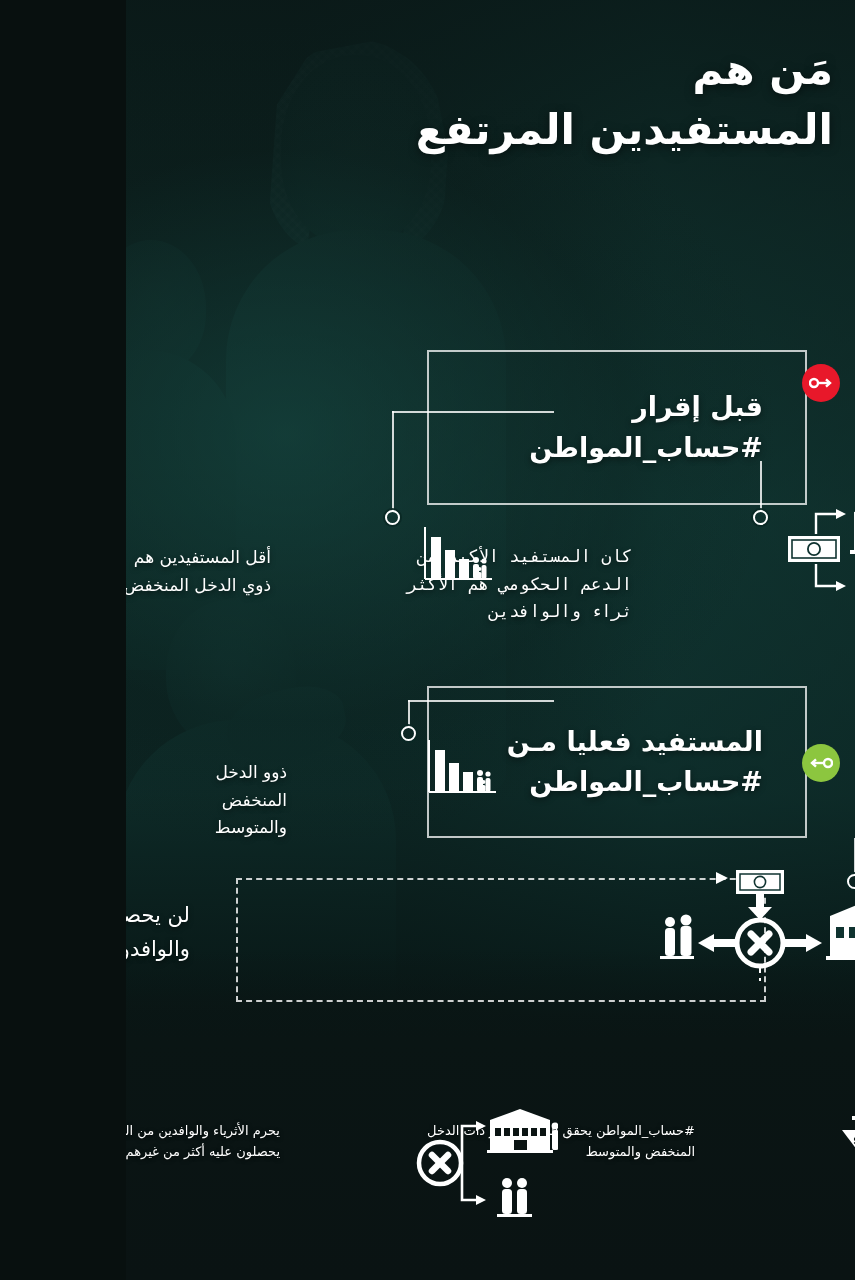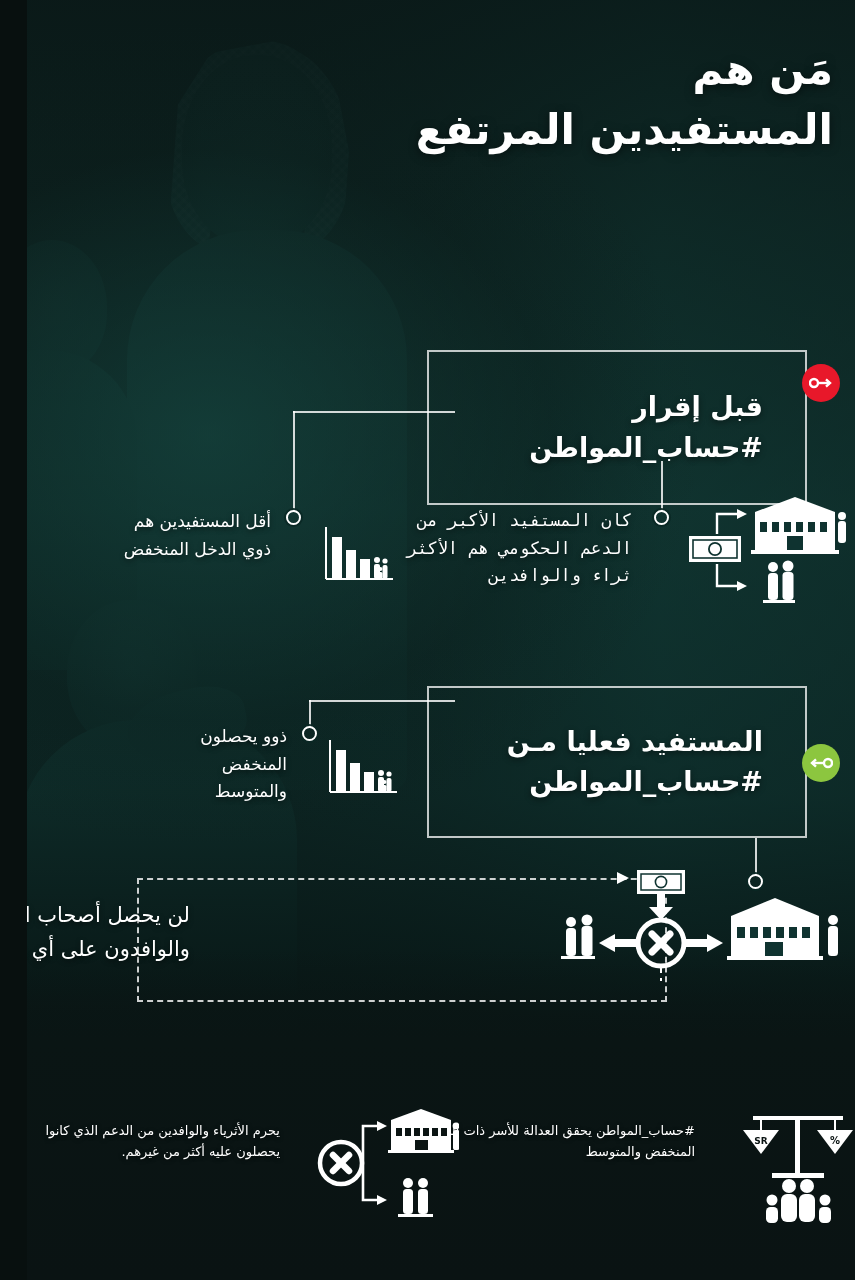--- a/index.html
+++ b/index.html
@@ -4,21 +4,21 @@
 <style>
   * { margin:0; padding:0; box-sizing:border-box; }
   html, body { width:855px; height:1280px; }
   body {
     font-family: "DejaVu Sans", "Liberation Sans", sans-serif;
     background:#08100f;
     overflow:hidden;
   }
   #poster {
     position:relative;
-    width:828px; height:1280px;
+    width:729px; height:1280px;
     overflow:hidden;
     background:#0c1715;
     padding-left:20px;
   }
   
   .bg-layer { position:absolute; inset:0; }
   .bg-photo {
     position:absolute; left:-20px; top:0; width:520px; height:1050px;
     opacity:.55;
     filter:blur(0.4px);
@@ -113,20 +113,21 @@
     border:2px solid #fff; background:#fff;
     box-shadow:0 0 0 2px rgba(10,40,37,.9);
   }
   .dot.ring { background:transparent; }
 
   
   .info {
     position:absolute; color:#fff; text-align:right;
     font-size:17px; line-height:1.62; font-weight:400;
     text-shadow:0 2px 5px rgba(0,0,0,.5);
+    margin-top:36px;
   }
 
   
   #dashbox {
     position:absolute; left:110px; top:878px; width:530px; height:124px;
     border:2px dashed rgba(255,255,255,.8);
   }
   #dashtext {
     position:absolute; right:665px; top:898px; width:370px;
     color:#fff; font-size:21px; line-height:1.62; text-align:right;
@@ -271,21 +272,21 @@
       </svg>
     </div>
 
     <div class="ln h" style="left:282px; top:700px; width:146px;"></div>
     <div class="ln v" style="left:282px; top:700px; height:28px;"></div>
     <div class="dot ring" style="left:275px; top:726px;"></div>
 
     <div class="ln v" style="left:728px; top:838px; height:38px;"></div>
     <div class="dot ring" style="left:721px; top:874px;"></div>
 
-    <div class="info" style="right:568px; top:723px; width:120px;">ذوو يحصلون المنخفض والمتوسط</div>
+    <div class="info" style="right:568px; top:723px; width:120px;">ذوو الدخل المنخفض والمتوسط</div>
 
     <svg class="ic" style="left:300px; top:738px;" width="72" height="60" viewBox="0 0 72 60">
       <line x1="3" y1="2" x2="3" y2="54" stroke="#fff" stroke-width="2"></line>
       <line x1="3" y1="54" x2="70" y2="54" stroke="#fff" stroke-width="2"></line>
       <rect x="9" y="12" width="10" height="42" fill="#fff"></rect>
       <rect x="23" y="25" width="10" height="29" fill="#fff"></rect>
       <rect x="37" y="34" width="10" height="20" fill="#fff"></rect>
       <g fill="#fff">
         <circle cx="54" cy="35" r="3"></circle>
           <rect x="51" y="39" width="6" height="15" rx="2"></rect>

